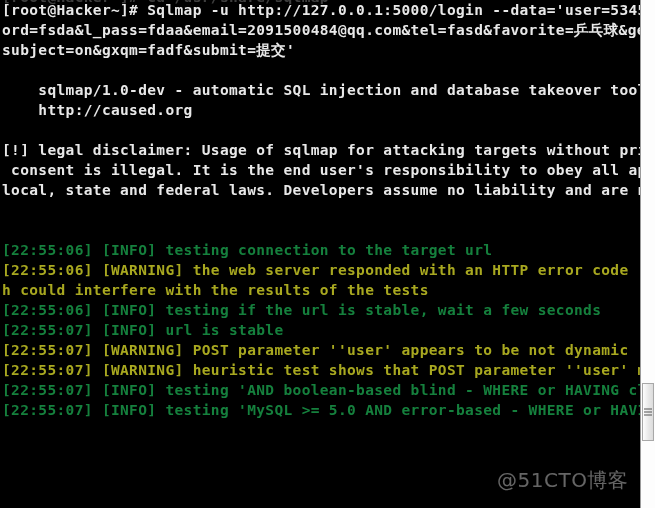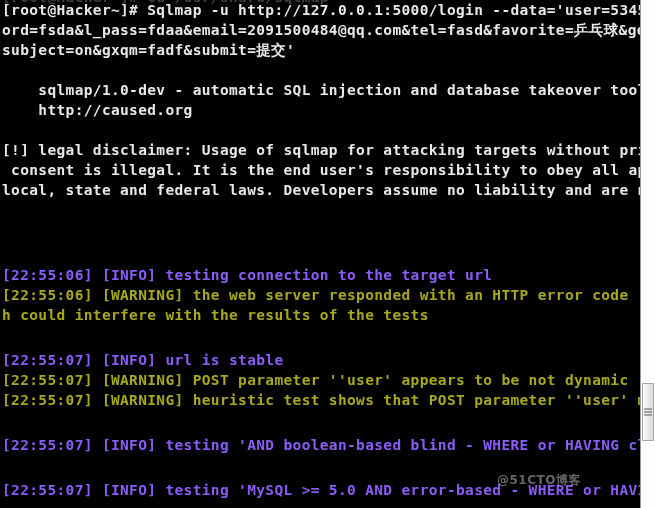--- a/index.html
+++ b/index.html
@@ -38,21 +38,21 @@
     white-space: pre;
     font-size: 14.5px;
     line-height: 20px;
     height: 20px;
     letter-spacing: 0.35px;
     font-weight: bold;
     padding-left: 2px;
   }
 
   .c-white   { color: #e8e8e8; }
-  .c-green   { color: #8b5cf6; margin-top: 25px; }
+  .c-green   { color: #15803d; }
   .c-yellow  { color: #a8a820; }
   .c-blank   { color: #000000; }
 
   
   .toprow {
     position: absolute;
     left: 0;
     top: 0;
     width: 640px;
     height: 4px;
@@ -107,28 +107,28 @@
     height: 1px;
     margin-bottom: 2px;
     background: #555555;
   }
 
   
   #watermark {
     position: absolute;
     left: 497px;
     top: 470px;
-    font-size: 12px;
+    font-size: 20px;
     line-height: 20px;
     color: rgba(225, 225, 225, 0.45);
     font-family: "DejaVu Sans", "Liberation Sans", sans-serif;
     letter-spacing: 0.5px;
     white-space: pre;
     pointer-events: none;
-    font-weight: bold;
+    font-weight: normal;
   }
 </style>
 </head>
 <body>
 
 <div id="terminal">
 
   <div class="toprow">
     <span class="line">[root@Hacker~]# cd /usr/share/sqlmap</span>
   </div>
@@ -142,20 +142,21 @@
       <span class="line c-white">    http://caused.org</span>
       <span class="line c-blank"> </span>
       <span class="line c-white">[!] legal disclaimer: Usage of sqlmap for attacking targets without prior mutual</span>
       <span class="line c-white"> consent is illegal. It is the end user's responsibility to obey all applicable</span>
       <span class="line c-white">local, state and federal laws. Developers assume no liability and are not respon</span>
       <span class="line c-blank"> </span>
       <span class="line c-blank"> </span>
       <span class="line c-green">[22:55:06] [INFO] testing connection to the target url</span>
       <span class="line c-yellow">[22:55:06] [WARNING] the web server responded with an HTTP error code (500) whic</span>
       <span class="line c-yellow">h could interfere with the results of the tests</span>
+      <span class="line c-green">[22:55:06] [INFO] testing if the url is stable, wait a few seconds</span>
       <span class="line c-green">[22:55:07] [INFO] url is stable</span>
       <span class="line c-yellow">[22:55:07] [WARNING] POST parameter ''user' appears to be not dynamic</span>
       <span class="line c-yellow">[22:55:07] [WARNING] heuristic test shows that POST parameter ''user' might not</span>
       <span class="line c-green">[22:55:07] [INFO] testing 'AND boolean-based blind - WHERE or HAVING clause'</span>
       <span class="line c-green">[22:55:07] [INFO] testing 'MySQL &gt;= 5.0 AND error-based - WHERE or HAVING clause</span>
     </div>
 
   <div id="watermark">@51CTO博客</div>
 
   <div id="scrollbar">

